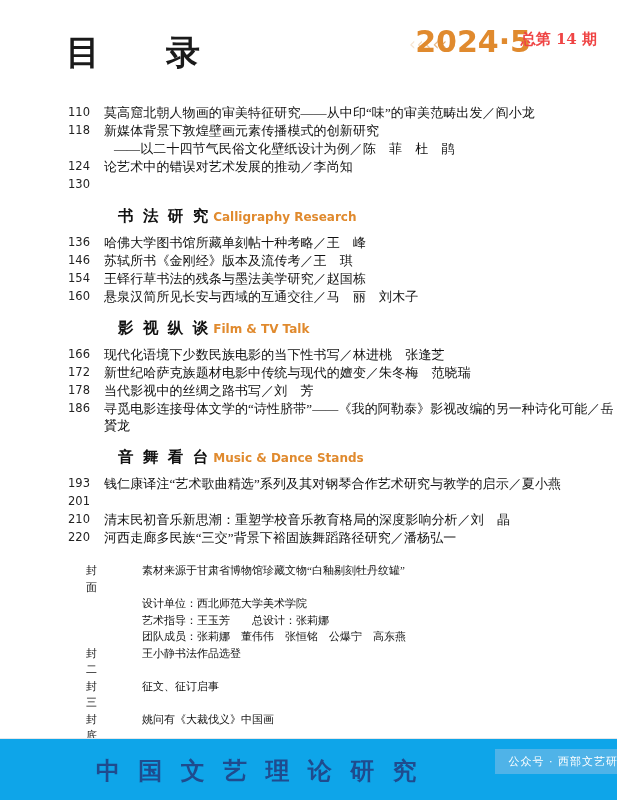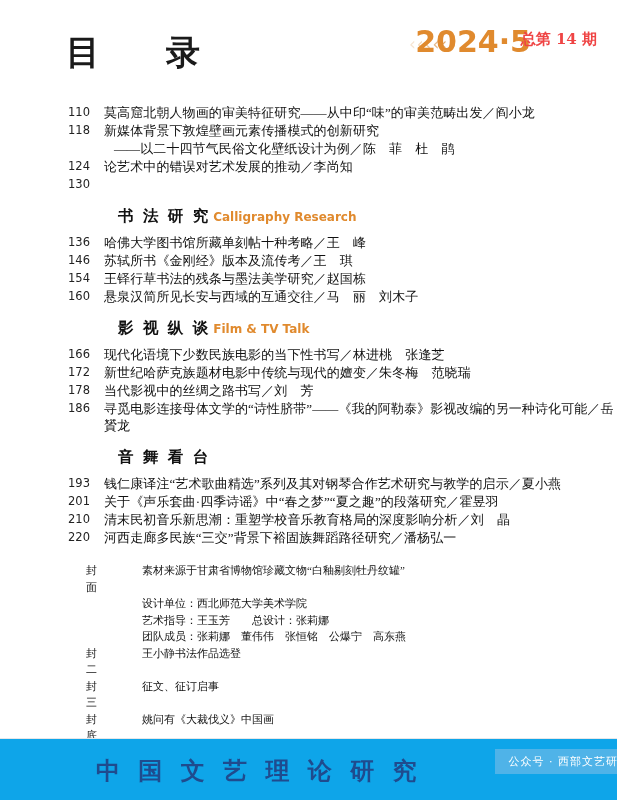--- a/index.html
+++ b/index.html
@@ -261,28 +261,28 @@
       <span class="pg">178</span>
       <span class="ttl">当代影视中的丝绸之路书写／刘　芳</span>
     </div>
     <div class="entry">
       <span class="pg">186</span>
       <span class="ttl">寻觅电影连接母体文学的“诗性脐带”——《我的阿勒泰》影视改编的另一种诗化可能／岳贇龙</span>
     </div>
 
     <div class="section-head">
       <span class="cn">音 舞 看 台</span>
+      <span class="en">Music &amp; Dance Stands</span>
     </div>
     <div class="entry">
       <span class="pg">193</span>
       <span class="ttl">钱仁康译注“艺术歌曲精选”系列及其对钢琴合作艺术研究与教学的启示／夏小燕</span>
     </div>
     <div class="entry">
       <span class="pg">201</span>
-      <span class="ttl">关于《声乐套曲·四季诗谣》中“春之梦”“夏之趣”的段落研究／霍昱羽</span>
     </div>
     <div class="entry">
       <span class="pg">210</span>
       <span class="ttl">清末民初音乐新思潮：重塑学校音乐教育格局的深度影响分析／刘　晶</span>
     </div>
     <div class="entry">
       <span class="pg">220</span>
       <span class="ttl">河西走廊多民族“三交”背景下裕固族舞蹈路径研究／潘杨弘一</span>
     </div>
 

